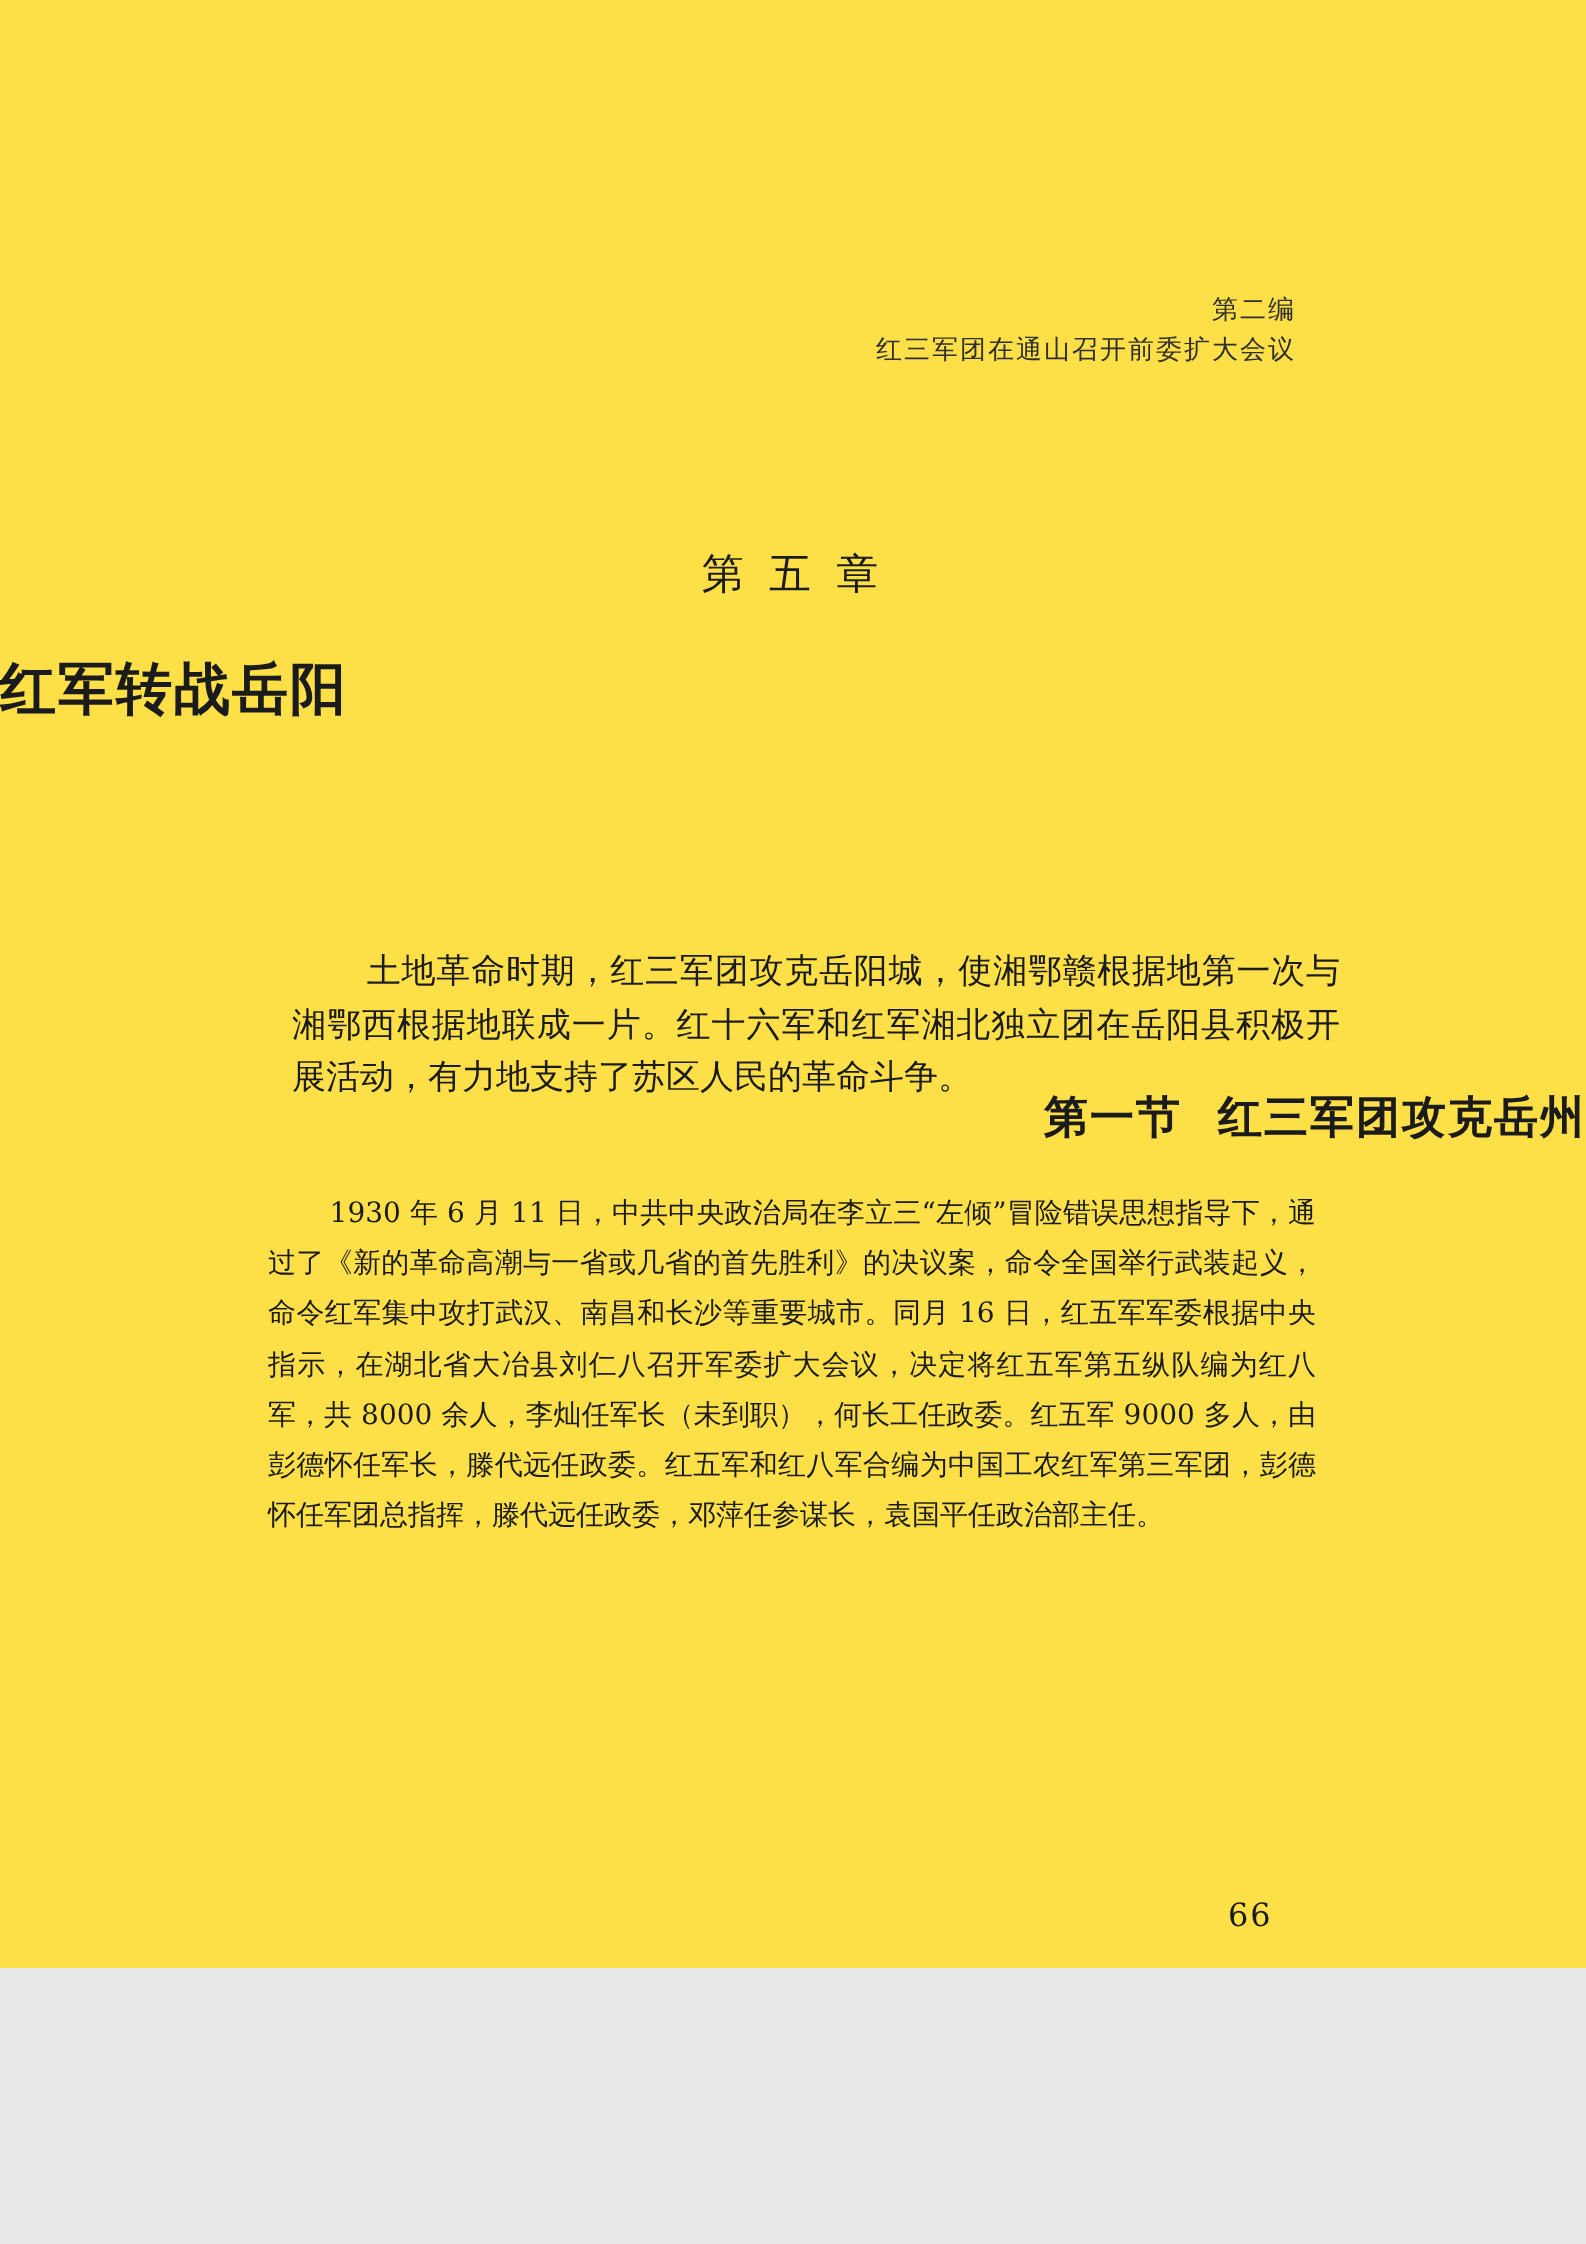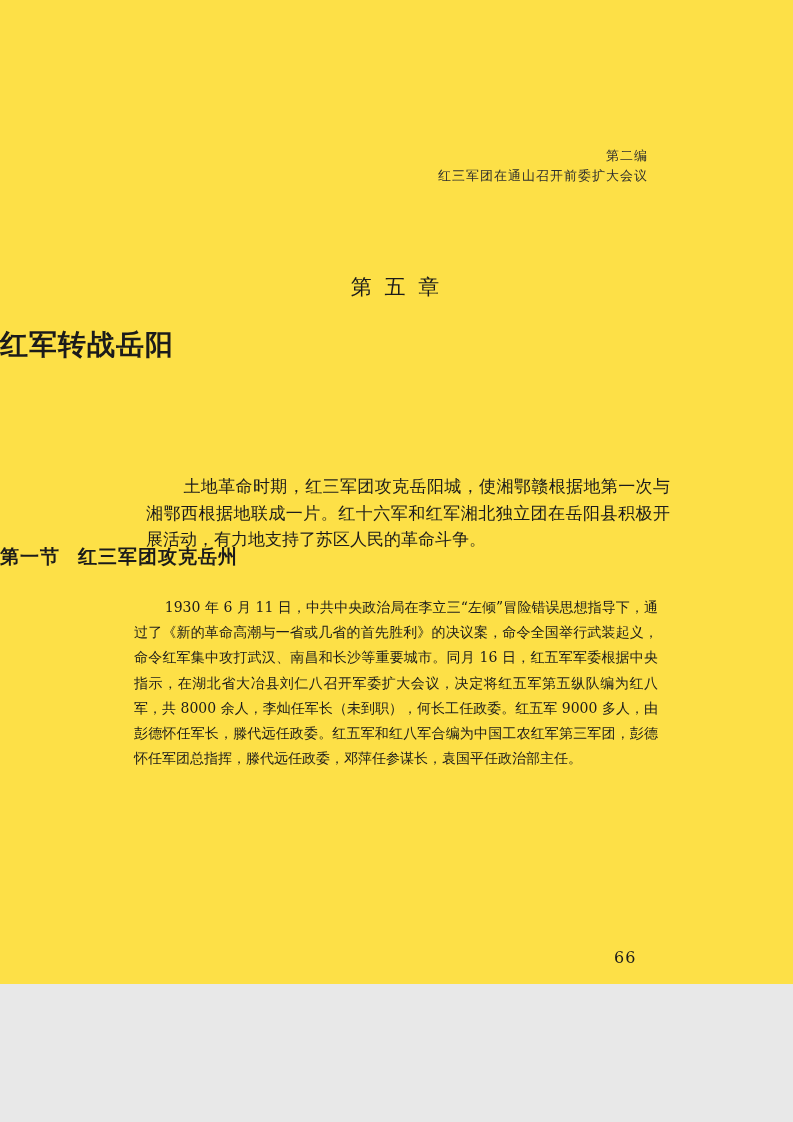--- a/index.html
+++ b/index.html
@@ -58,23 +58,23 @@
     line-height: 26.5px;
     text-align: justify;
     text-justify: inter-ideograph;
     text-indent: 2.2em;
   }
   .section-heading {
     position: absolute;
     top: 544px;
     left: 0;
     width: 100%;
-    text-align: left;
+    text-align: right;
     margin: 0;
-    font-size: 19px;
+    font-size: 22px;
     font-weight: bold;
     font-family: "DejaVu Sans", "Liberation Sans", sans-serif;
     letter-spacing: 1px;
   }
   .section-heading .section-title {
     margin-left: 18px;
   }
   .body-text {
     position: absolute;
     top: 595px;

